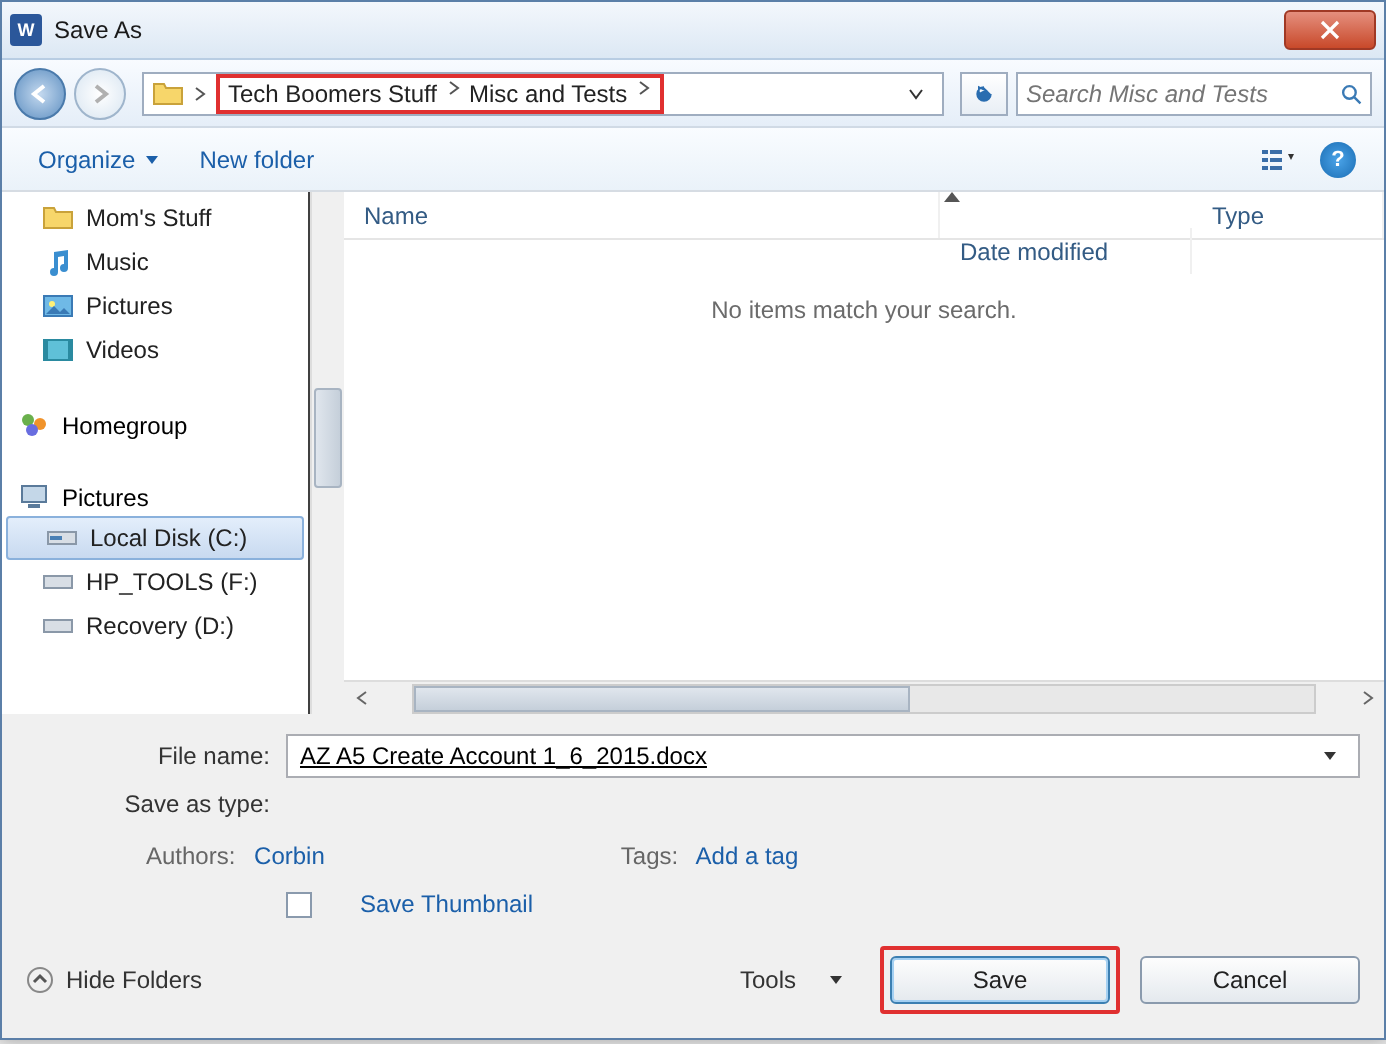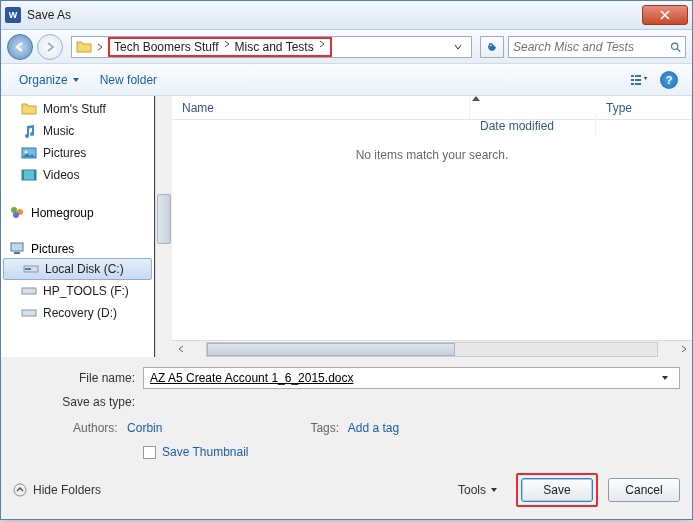--- a/index.html
+++ b/index.html
@@ -51,27 +51,27 @@
 .hscroll .arrow { width:17px; height:17px; display:flex; align-items:center; justify-content:center; }
 .form-area { background:#f0f0f0; padding:10px 12px 8px 12px; }
 .form-row { display:flex; align-items:center; margin-bottom:6px; gap:8px; }
 .form-label { width:122px; text-align:right; color:#333; }
 .form-input { flex:1; height:22px; border:1px solid #abadb3; background:#fff; padding:0 6px; display:flex; align-items:center; justify-content:space-between;text-decoration:underline; }
 .form-input span.val { color:#000; }
 .drop-ar { width:12px; cursor:pointer; }
 .meta-row { display:flex; padding:6px 0 6px 60px; gap:28px; }
 .meta-lbl { color:#666; margin-right:6px; }
 .meta-val { color:#1b5fa9; cursor:pointer; }
-.chk-row { display:flex; align-items:center; gap:6px; padding:4px 0 4px 130px; }
+.chk-row { display:flex; align-items:center; gap:24px; padding:4px 0 4px 130px; }
 .chk { width:13px; height:13px; border:1px solid #8a9aad; background:#fff; cursor:pointer; }
 .btn-row { display:flex; align-items:center; gap:10px; padding:10px 0 4px 0; }
 .hide-folders { display:flex; align-items:center; gap:6px; color:#333; cursor:pointer; }
 .btn-spacer { flex:1; }
-.tools { color:#333; display:flex; align-items:center; gap:4px; cursor:pointer; margin-right:8px; }
-.btn { width:72px; height:24px; border:1px solid #8a9aad; background:linear-gradient(#fdfdfd,#e4e9ee); border-radius:3px; cursor:pointer; display:flex; align-items:center; justify-content:center; color:#222; }
+.tools { color:#333; display:flex; align-items:center; gap:16px; cursor:pointer; margin-right:8px; }
+.btn { width:110px; height:24px; border:1px solid #8a9aad; background:linear-gradient(#fdfdfd,#e4e9ee); border-radius:3px; cursor:pointer; display:flex; align-items:center; justify-content:center; color:#222; }
 .btn.primary { border:1px solid #3c7fb1; box-shadow:inset 0 0 0 1px #a4d0f2; }
 .save-hl { border:2px solid #e03030; padding:3px; border-radius:2px; }
 .tri-up { width:0; height:0; border-left:4px solid transparent; border-right:4px solid transparent; border-bottom:5px solid #555; position:absolute; top:0; left:300px; }
 </style>
 </head>
 <body>
 
 <div class="window">
 
   <div class="titlebar">

